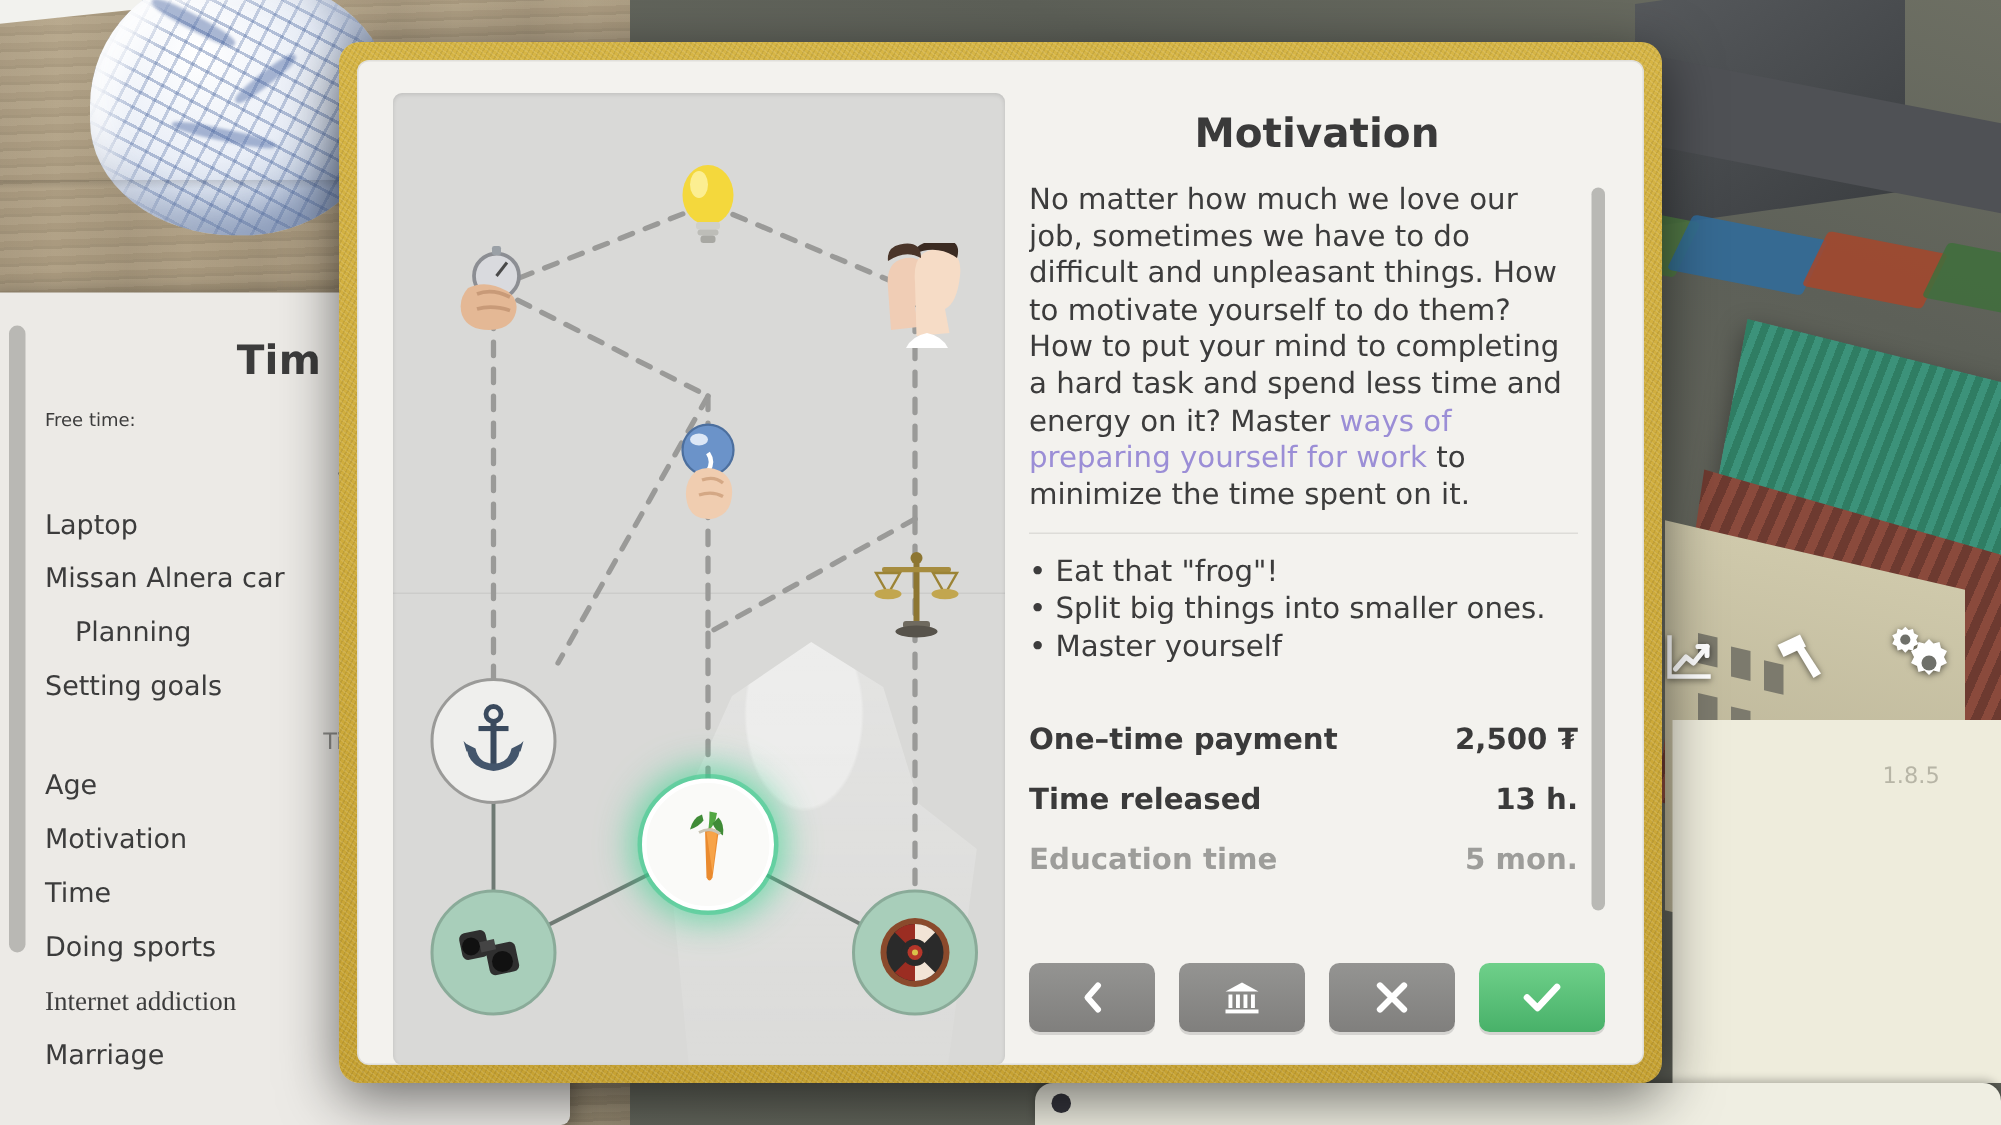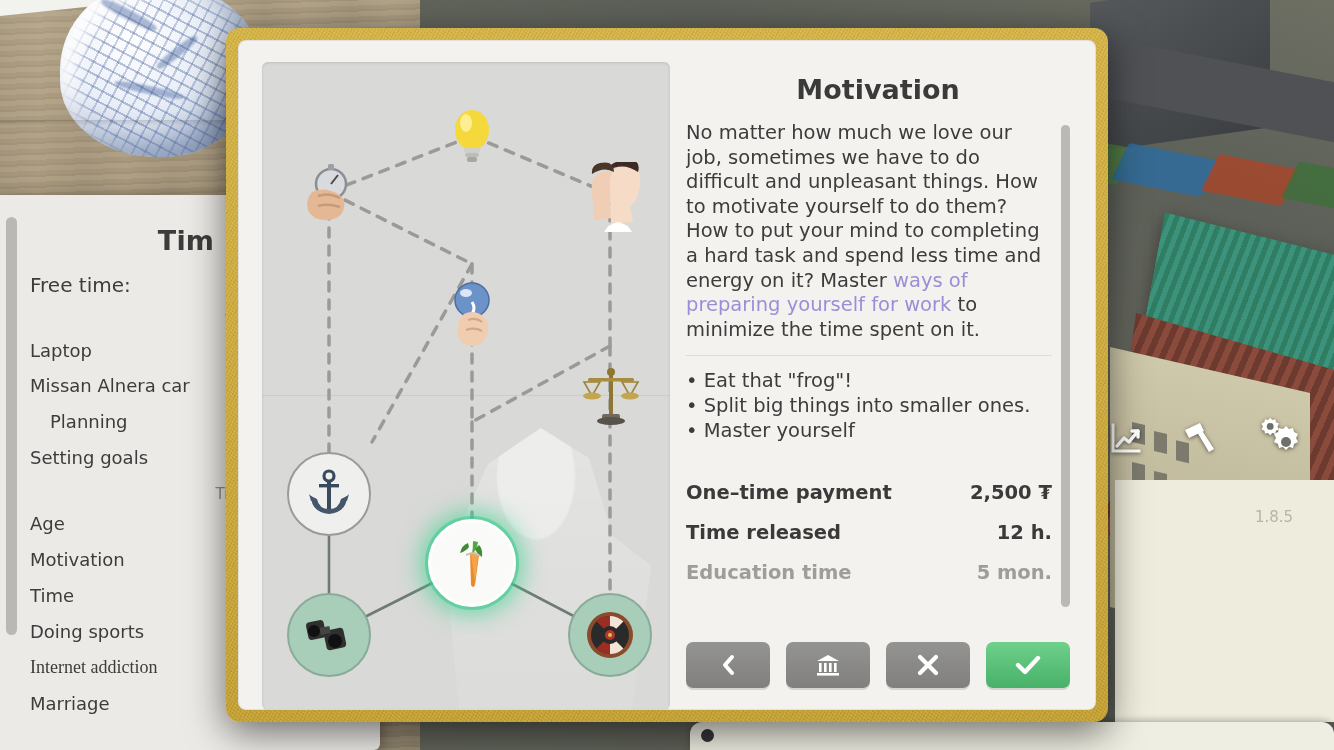--- a/index.html
+++ b/index.html
@@ -115,21 +115,21 @@
     overflow:hidden;
   }
   .bgwin .scroll{
     position:absolute; left:14px; top:22px; width:11px; height:418px;
     background:#b9b8b4; border-radius:6px;
   }
   .bgwin h2{
     position:absolute; left:0; top:30px; width:100%; text-align:center;
     font-size:27px; font-weight:bold; color:#3c3c3c; letter-spacing:.2px;
   }
-  .bgwin .lbl{ position:absolute; left:38px; font-size:20px; color:#3c3c3c; }
+  .bgwin .lbl{ position:absolute; left:38px; font-size:12px; color:#3c3c3c; }
   .bgwin .sub{ position:absolute; right:96px; font-size:15px; color:#8e8d8a; }
   .bgwin .row{ position:absolute; left:38px; font-size:18px; color:#3c3c3c; }
 
   
   .dialog{
     position:absolute; left:226px; top:28px; width:882px; height:694px;
     background:linear-gradient(#d6b545,#c6a233);
     border-radius:14px;
     padding:12px;
     box-shadow:0 10px 38px rgba(0,0,0,.55);
@@ -462,21 +462,21 @@
           <div>• Master yourself</div>
         </div>
 
         <div class="stats">
           <div class="stat">
             <span>One–time payment</span>
             <span>2,500 ₮</span>
           </div>
           <div class="stat">
             <span>Time released</span>
-            <span>12 h.</span>
+            <span>13 h.</span>
           </div>
           <div class="stat faded">
             <span>Education time</span>
             <span>5 mon.</span>
           </div>
         </div>
       </div>
 
       <div class="buttons">
         <button class="btn">

